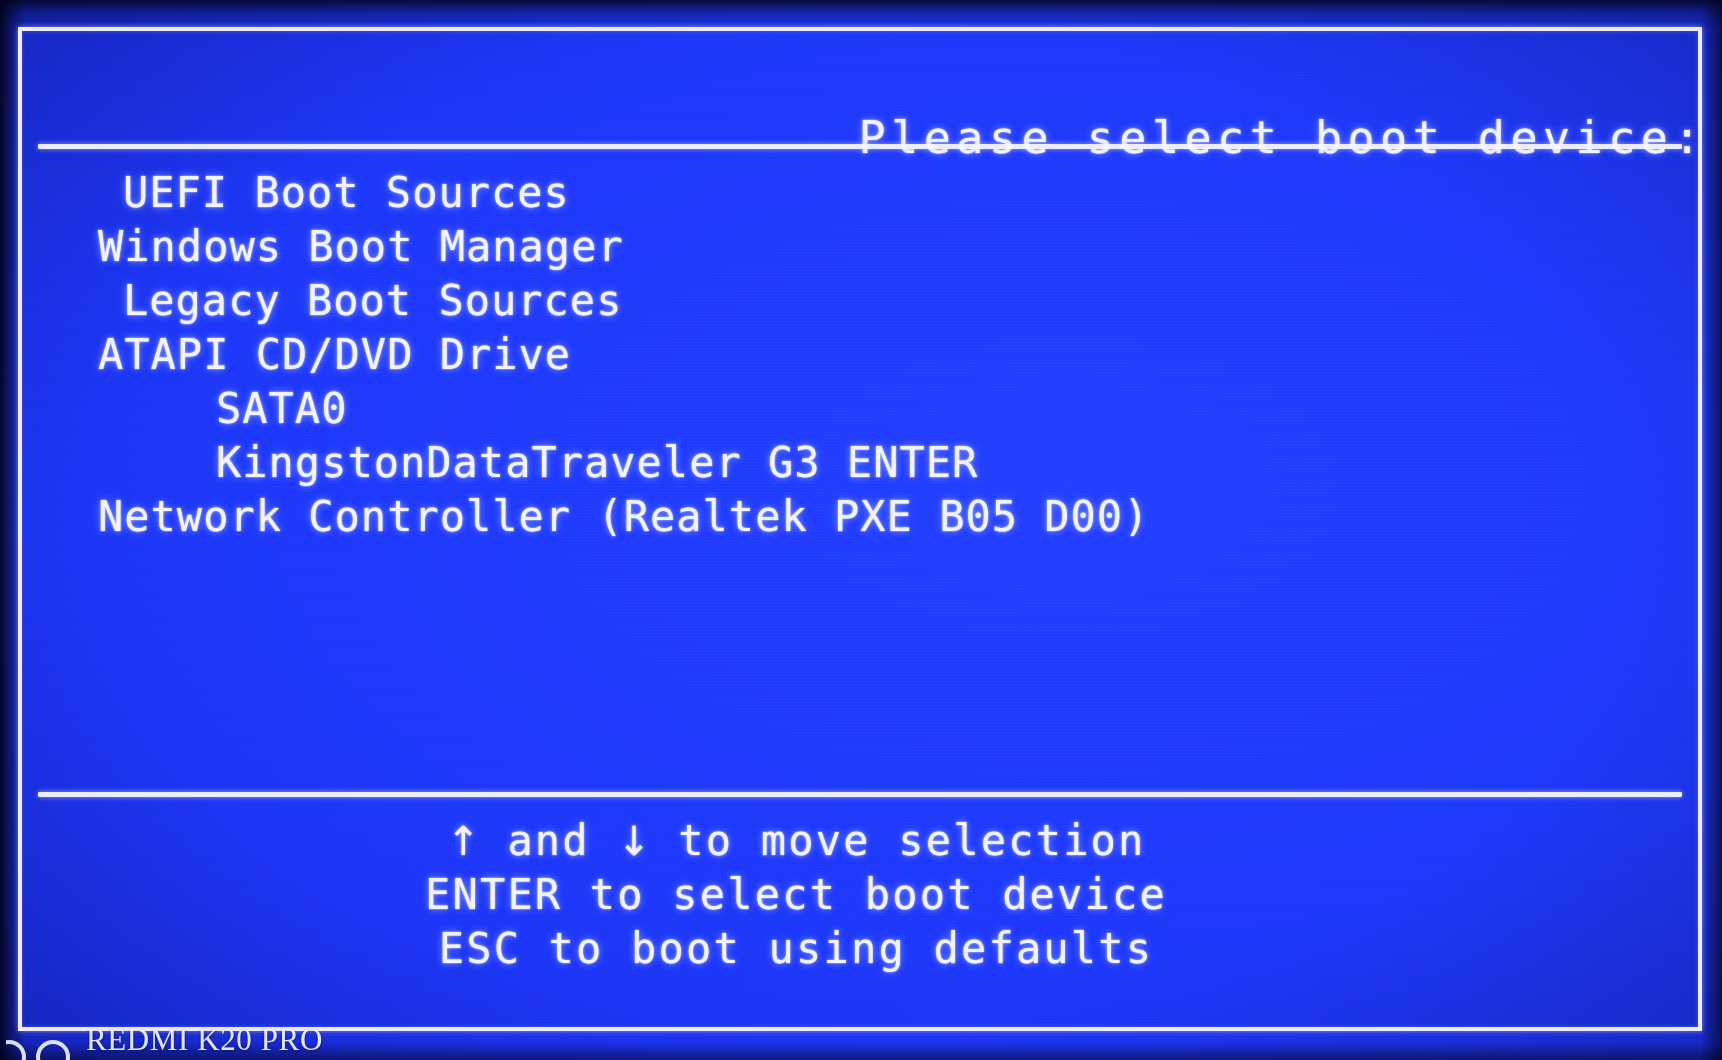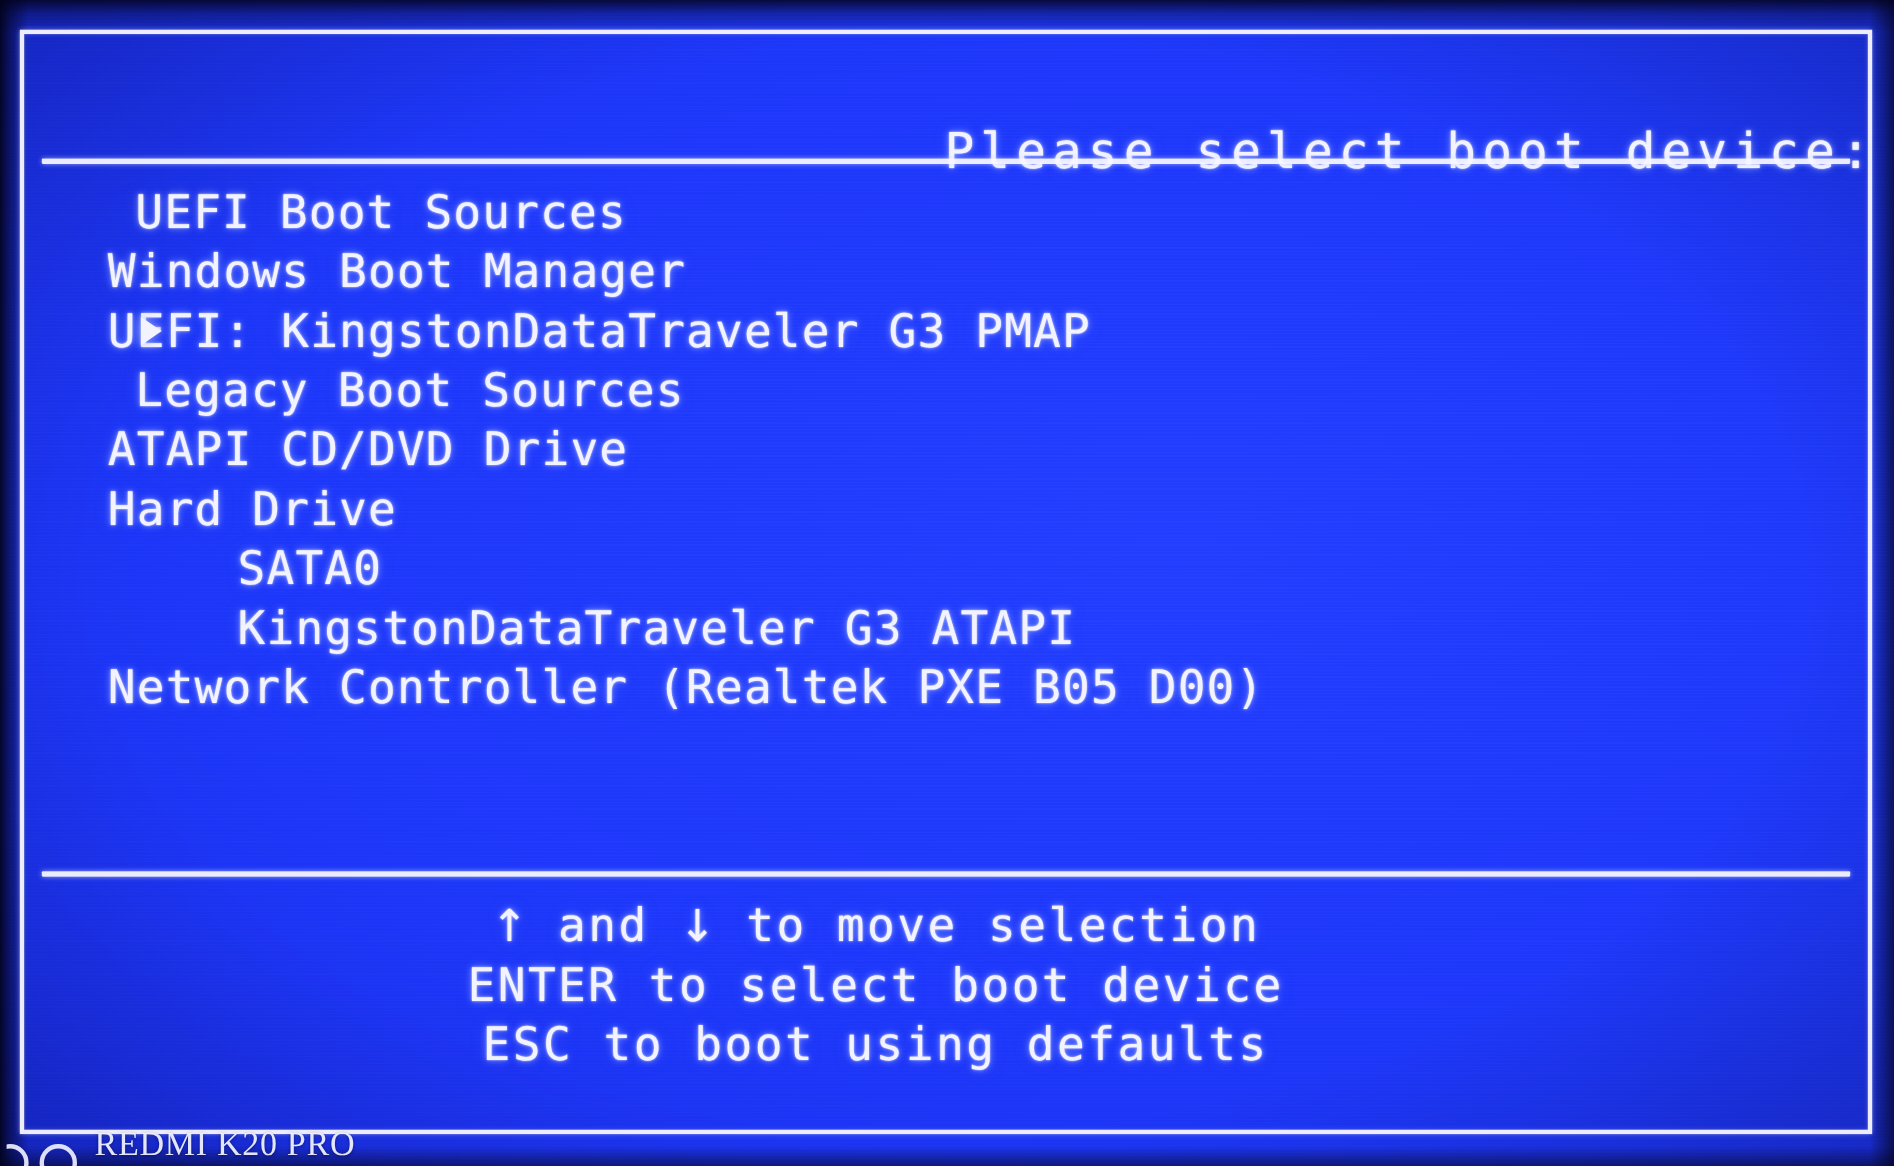--- a/index.html
+++ b/index.html
@@ -220,44 +220,37 @@
     <div id="menu">
 
       <div class="row indent-0">
         <span class="label bios-text">UEFI Boot Sources</span>
       </div>
 
       <div class="row indent-1">
         <span class="label bios-text">Windows Boot Manager</span>
       </div>
 
-      <div class="row indent-1">
-        <span class="pointer"></span>
-        <span class="label bios-text">UEFI: KingstonDataTraveler G3 PMAP</span>
-      </div>
 
       <div class="row indent-0">
         <span class="label bios-text">Legacy Boot Sources</span>
       </div>
 
       <div class="row indent-1">
         <span class="label bios-text">ATAPI CD/DVD Drive</span>
       </div>
 
 
-      <div class="row indent-1">
-        <span class="label bios-text">Hard Drive</span>
-      </div>
 
       <div class="row indent-2">
         <span class="label bios-text">SATA0</span>
       </div>
 
       <div class="row indent-2">
-        <span class="label bios-text">KingstonDataTraveler G3 ATAPI</span>
+        <span class="label bios-text">KingstonDataTraveler G3 ENTER</span>
       </div>
 
       <div class="row indent-1">
         <span class="label bios-text">Network Controller (Realtek PXE B05 D00)</span>
       </div>
 
     </div>
 
     <div id="footer">
       <div class="foot-line bios-text"><span class="arrow-glyph">↑</span><span> and </span><span class="arrow-glyph">↓</span><span> to move selection</span></div>

